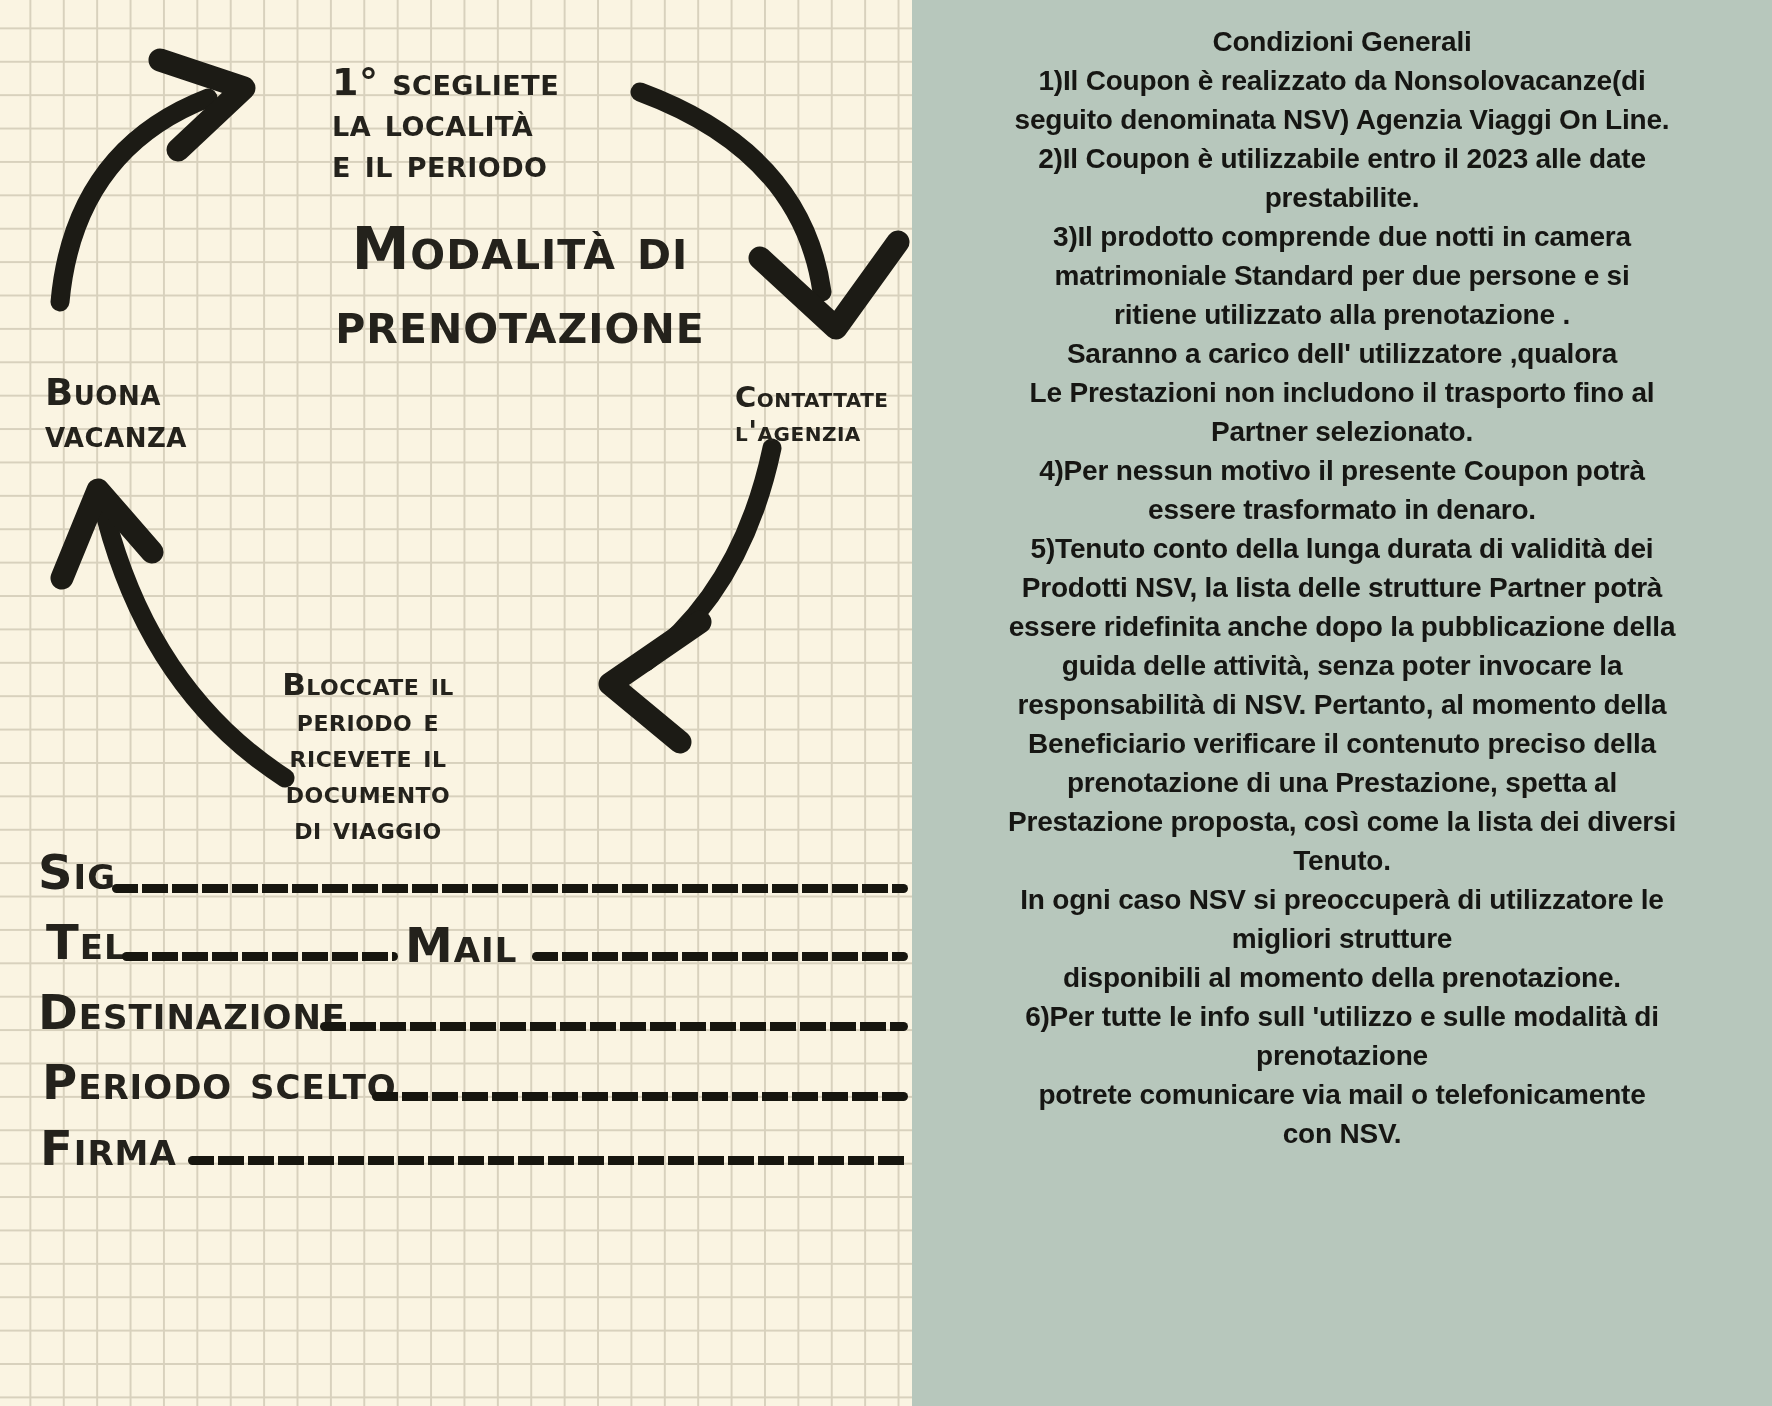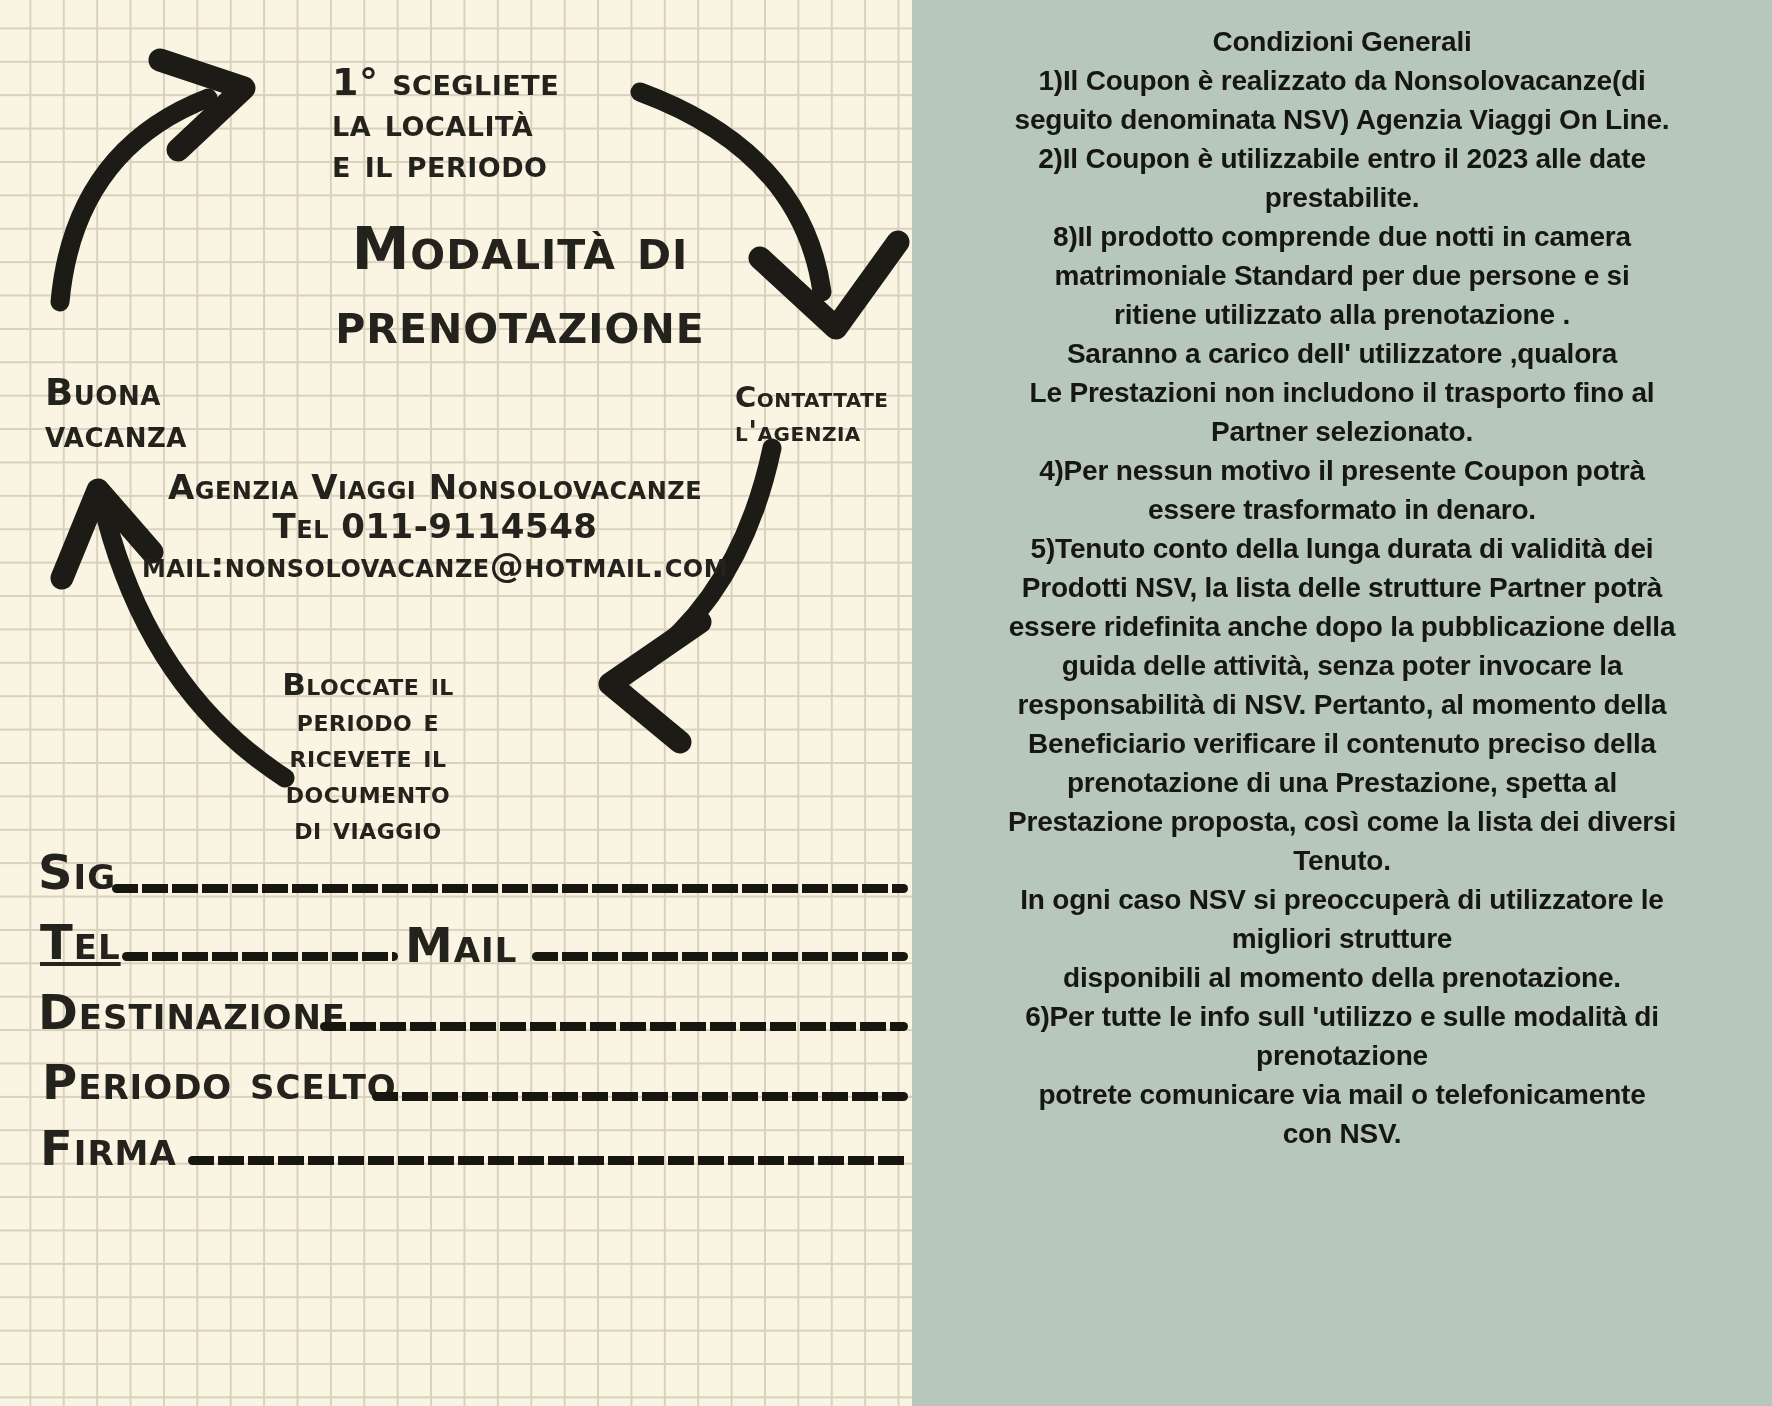--- a/index.html
+++ b/index.html
@@ -31,21 +31,21 @@
   .ml{white-space:pre-line;}
   #diagram-title{left:285px;top:212px;width:470px;text-align:center;font-size:58px;line-height:74px;letter-spacing:1px;}
   #step-top{left:332px;top:62px;font-size:38px;line-height:41px;}
   #step-right{left:735px;top:380px;font-size:29px;line-height:34px;}
   #step-left{left:45px;top:372px;font-size:37px;line-height:42px;}
   #step-bottom{left:258px;top:666px;width:220px;text-align:center;font-size:31px;line-height:36px;}
   #agency-block{left:140px;top:468px;width:590px;text-align:center;font-size:34px;line-height:39px;}
   
   .form-label{font-size:48px;line-height:48px;letter-spacing:1px;}
   #sig-label{left:38px;top:848px;}
-  #tel-label{left:40px;top:918px;text-decoration:underline;}
+  #tel-label{left:46px;top:918px;}
   #mail-label{left:405px;top:921px;}
   #destinazione-label{left:38px;top:988px;}
   #periodo-label{left:42px;top:1058px;}
   #firma-label{left:40px;top:1124px;}
   .field-line{
     position:absolute;height:9px;border-radius:5px;
     background-image:repeating-linear-gradient(90deg,#17160f 0 26px,rgba(23,22,15,0) 26px 30px);
   }
   #sig-line{left:112px;top:884px;width:796px;}
   #tel-line{left:122px;top:952px;width:276px;}
@@ -105,23 +105,20 @@
 
     <div id="diagram-title" class="hand ml">Modalità di
 prenotazione</div>
 
     <div id="step-left" class="hand ml">Buona
 vacanza</div>
 
     <div id="step-right" class="hand ml">Contattate
 l'agenzia</div>
 
-    <div id="agency-block" class="hand ml">Agenzia Viaggi Nonsolovacanze
-Tel 011-9114548
-mail:nonsolovacanze@hotmail.com</div>
 
     <div id="step-bottom" class="hand ml">Bloccate il
 periodo e
 ricevete il
 documento
 di viaggio</div>
 
     <div id="sig-label" class="hand form-label">Sig</div>
     <div id="sig-line" class="field-line"></div>
 
@@ -141,21 +138,21 @@
     <div id="firma-line" class="field-line"></div>
   </div>
 
   <div id="conditions-panel">
     <div>Condizioni Generali</div>
     <div>
         <div>1)Il Coupon è realizzato da Nonsolovacanze(di</div>
         <div>seguito denominata NSV) Agenzia Viaggi On Line.</div>
         <div>2)Il Coupon è utilizzabile entro il 2023 alle date</div>
         <div>prestabilite.</div>
-        <div>8)Il prodotto comprende due notti in camera</div>
+        <div>3)Il prodotto comprende due notti in camera</div>
         <div>matrimoniale Standard per due persone  e si</div>
         <div>ritiene utilizzato alla prenotazione .</div>
         <div>Saranno a carico dell' utilizzatore ,qualora</div>
         <div>Le Prestazioni non includono il trasporto fino al</div>
         <div>Partner selezionato.</div>
         <div>4)Per nessun motivo il presente Coupon potrà</div>
         <div>essere trasformato in denaro.</div>
         <div>5)Tenuto conto della lunga durata di validità dei</div>
         <div>Prodotti NSV,  la lista delle strutture Partner potrà</div>
         <div>essere ridefinita anche dopo la pubblicazione della</div>

